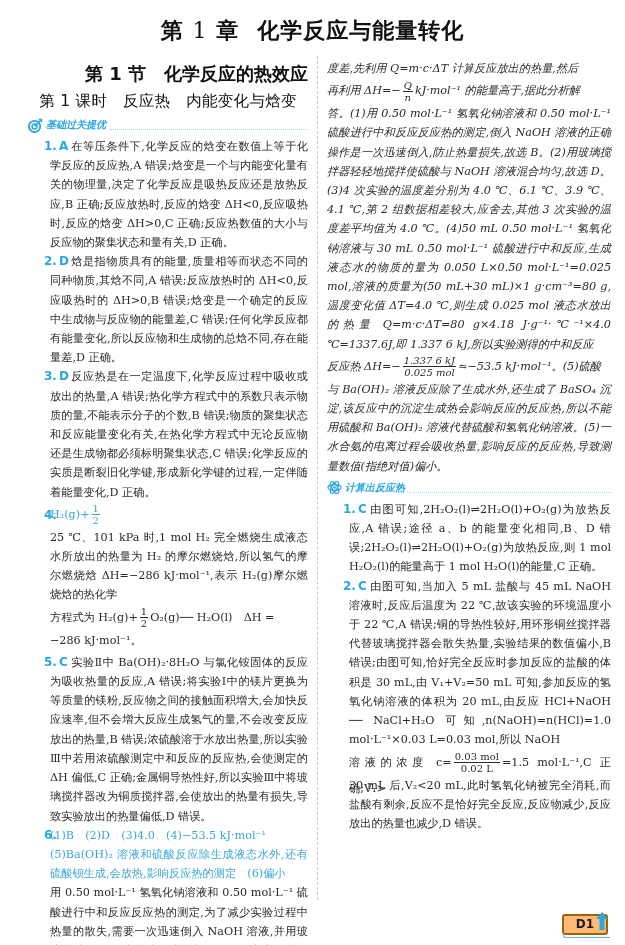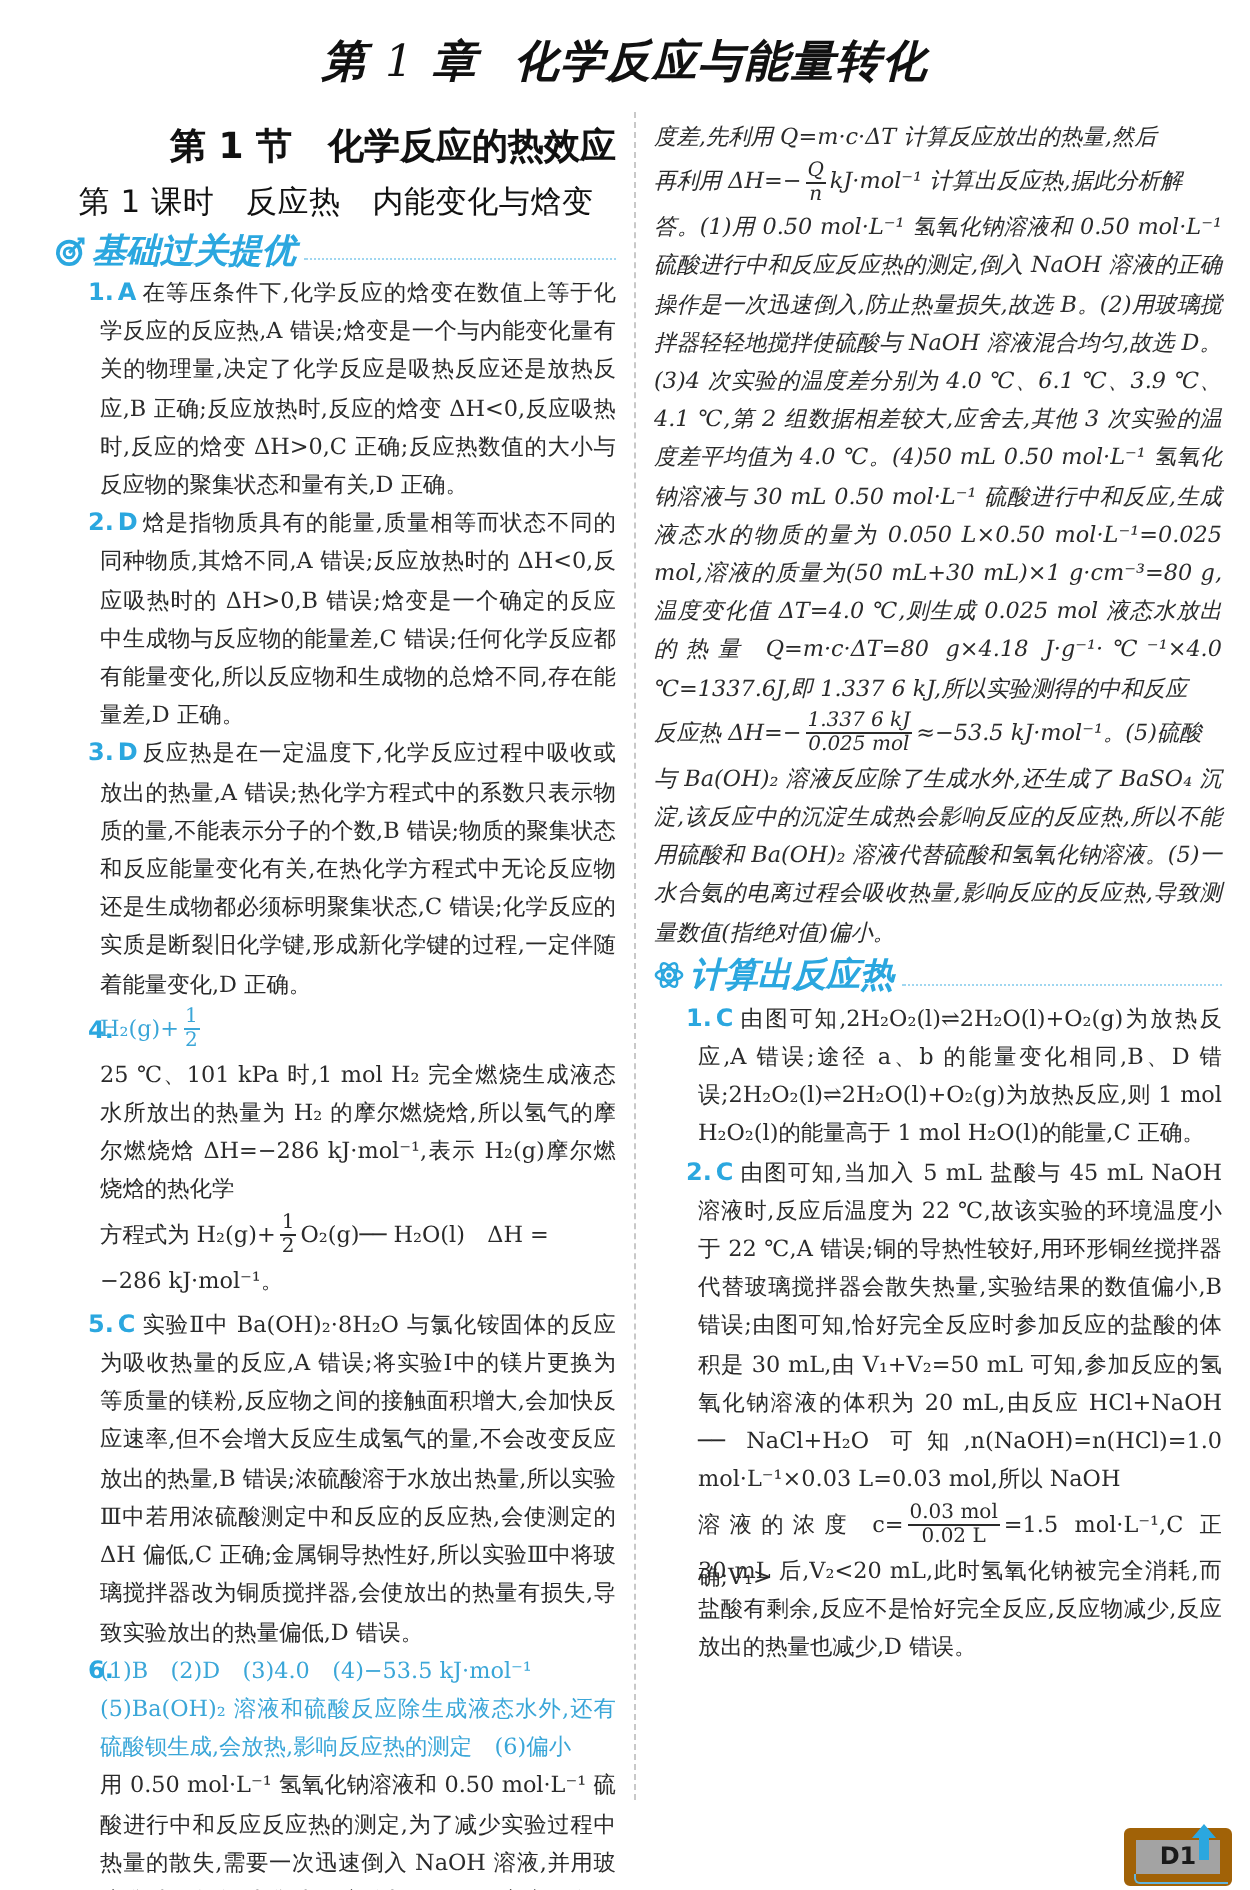--- a/index.html
+++ b/index.html
@@ -1,45 +1,45 @@
 <!DOCTYPE html>
 <html><head>
 <meta charset="utf-8">
 <style>
   html,body{margin:0;padding:0;background:#ffffff;}
   body{width:625px;height:945px;position:relative;overflow:hidden;
        font-family:"DejaVu Serif","Liberation Serif",serif;color:#2a2a2a;}
   .chapter-title{position:absolute;top:16px;left:0;width:625px;text-align:center;
-       font-family:"DejaVu Sans","Liberation Sans",sans-serif;font-weight:bold;font-size:22px;letter-spacing:1px;color:#111;font-style:italic;}
+       font-family:"DejaVu Sans","Liberation Sans",sans-serif;font-weight:bold;font-size:22px;letter-spacing:1px;color:#111;}
   .chapter-title .gap{display:inline-block;width:18px;}
   .col{position:absolute;top:58px;}
   .col-left{left:28px;width:280px;}
   .col-right{left:327px;width:284px;top:59px;}
   .divider{position:absolute;left:317px;top:56px;height:844px;border-left:1px dashed #c9c9c9;}
   .section-title{text-align:right;font-family:"DejaVu Sans","Liberation Sans",sans-serif;font-weight:bold;
        font-size:18px;color:#111;margin:2px 0 0 0;height:28px;line-height:28px;}
   .lesson-title{text-align:center;font-family:"DejaVu Sans","Liberation Sans",sans-serif;font-size:15.5px;
        color:#111;height:26px;line-height:26px;letter-spacing:.3px;}
   .band{display:flex;align-items:center;height:20px;margin-top:1px;}
   .band .band-icon{width:15px;height:15px;margin-right:3px;}
   .band .band-label{font-family:"DejaVu Sans","Liberation Sans",sans-serif;font-style:italic;font-weight:bold;
-       font-size:17px;color:#2ba7df;white-space:nowrap;}
+       font-size:10px;color:#2ba7df;white-space:nowrap;}
   .band .band-line{flex:1;border-bottom:1px dotted #9fd6f0;margin-left:4px;height:9px;}
   .item{position:relative;padding-left:22px;font-size:11.2px;line-height:19.2px;text-align:justify;}
   .item .num{position:absolute;left:16px;top:0;font-family:"DejaVu Sans","Liberation Sans",sans-serif;
        font-weight:bold;color:#2ba7df;font-size:12px;}
   .item .num .ans{margin-left:2px;}
   .item p{margin:0;}
   .blue{color:#3aa6d8;}
   .frac{display:inline-block;vertical-align:middle;text-align:center;font-size:10px;line-height:11px;margin:0 2px;}
   .frac .n{display:block;border-bottom:1px solid currentColor;padding:0 1px;}
   .frac .d{display:block;padding:0 1px;}
   .eq-line{height:26px;line-height:26px;}
-  .page-badge{position:absolute;left:562px;top:914px;width:42px;height:17px;border:6px solid #a16207;
-       border-radius:3px;background:#a3a3a3;font-family:"DejaVu Sans","Liberation Sans",sans-serif;
+  .page-badge{position:absolute;left:562px;top:914px;width:42px;height:17px;border:2px solid #a16207;
+       border-radius:3px;background:#fdba74;font-family:"DejaVu Sans","Liberation Sans",sans-serif;
        font-weight:bold;font-size:12px;color:#1a1a1a;text-align:center;line-height:17px;}
   .page-badge .tail{position:absolute;left:-1px;bottom:-5px;width:46px;height:4px;border-bottom:1px solid #62b5e0;border-left:1px solid #62b5e0;border-radius:0 0 0 3px;}
   .page-arrow{position:absolute;left:595px;top:911px;width:14px;height:20px;}
 </style>
 </head>
 <body>
 
 <div class="chapter-title">
   <span>第</span>
   <span style="font-family:'DejaVu Serif',serif;font-weight:normal;">1</span>
@@ -100,21 +100,21 @@
     <p class="blue">(1)B　(2)D　(3)4.0　(4)−53.5 kJ·mol⁻¹</p>
     <p class="blue">(5)Ba(OH)₂ 溶液和硫酸反应除生成液态水外,还有硫酸钡生成,会放热,影响反应热的测定　(6)偏小</p>
     <p>用 0.50 mol·L⁻¹ 氢氧化钠溶液和 0.50 mol·L⁻¹ 硫酸进行中和反应反应热的测定,为了减少实验过程中热量的散失,需要一次迅速倒入 NaOH 溶液,并用玻璃搅拌器轻轻地搅拌使硫酸与 NaOH 溶液混合均匀,根据实验的平均温</p>
   </div>
 </div>
 
 <div class="col col-right">
   <div class="item" style="padding-left:0;font-style:italic;">
     <p>度差,先利用 Q=m·c·ΔT 计算反应放出的热量,然后</p>
     <p class="eq-line">
-      <span>再利用 ΔH=−</span><span class="frac"><span class="n">Q</span><span class="d">n</span></span><span>kJ·mol⁻¹ 计算出反应热,据此分析解</span>
+      <span>再利用 ΔH=−</span><span class="frac"><span class="n">Q</span><span class="d">n</span></span><span>kJ·mol⁻¹ 的能量高于,据此分析解</span>
     </p>
     <p>答。(1)用 0.50 mol·L⁻¹ 氢氧化钠溶液和 0.50 mol·L⁻¹ 硫酸进行中和反应反应热的测定,倒入 NaOH 溶液的正确操作是一次迅速倒入,防止热量损失,故选 B。(2)用玻璃搅拌器轻轻地搅拌使硫酸与 NaOH 溶液混合均匀,故选 D。(3)4 次实验的温度差分别为 4.0 ℃、6.1 ℃、3.9 ℃、4.1 ℃,第 2 组数据相差较大,应舍去,其他 3 次实验的温度差平均值为 4.0 ℃。(4)50 mL 0.50 mol·L⁻¹ 氢氧化钠溶液与 30 mL 0.50 mol·L⁻¹ 硫酸进行中和反应,生成液态水的物质的量为 0.050 L×0.50 mol·L⁻¹=0.025 mol,溶液的质量为(50 mL+30 mL)×1 g·cm⁻³=80 g,温度变化值 ΔT=4.0 ℃,则生成 0.025 mol 液态水放出的热量 Q=m·c·ΔT=80 g×4.18 J·g⁻¹·℃⁻¹×4.0 ℃=1337.6J,即 1.337 6 kJ,所以实验测得的中和反应</p>
     <p class="eq-line">
       <span>反应热 ΔH=−</span><span class="frac"><span class="n">1.337 6 kJ</span><span class="d">0.025 mol</span></span><span>≈−53.5 kJ·mol⁻¹。(5)硫酸</span>
     </p>
     <p>与 Ba(OH)₂ 溶液反应除了生成水外,还生成了 BaSO₄ 沉淀,该反应中的沉淀生成热会影响反应的反应热,所以不能用硫酸和 Ba(OH)₂ 溶液代替硫酸和氢氧化钠溶液。(5)一水合氨的电离过程会吸收热量,影响反应的反应热,导致测量数值(指绝对值)偏小。</p>
   </div>
 
   <div class="band" style="margin-top:2px;">
     <svg class="band-icon" viewBox="0 0 16 16">

